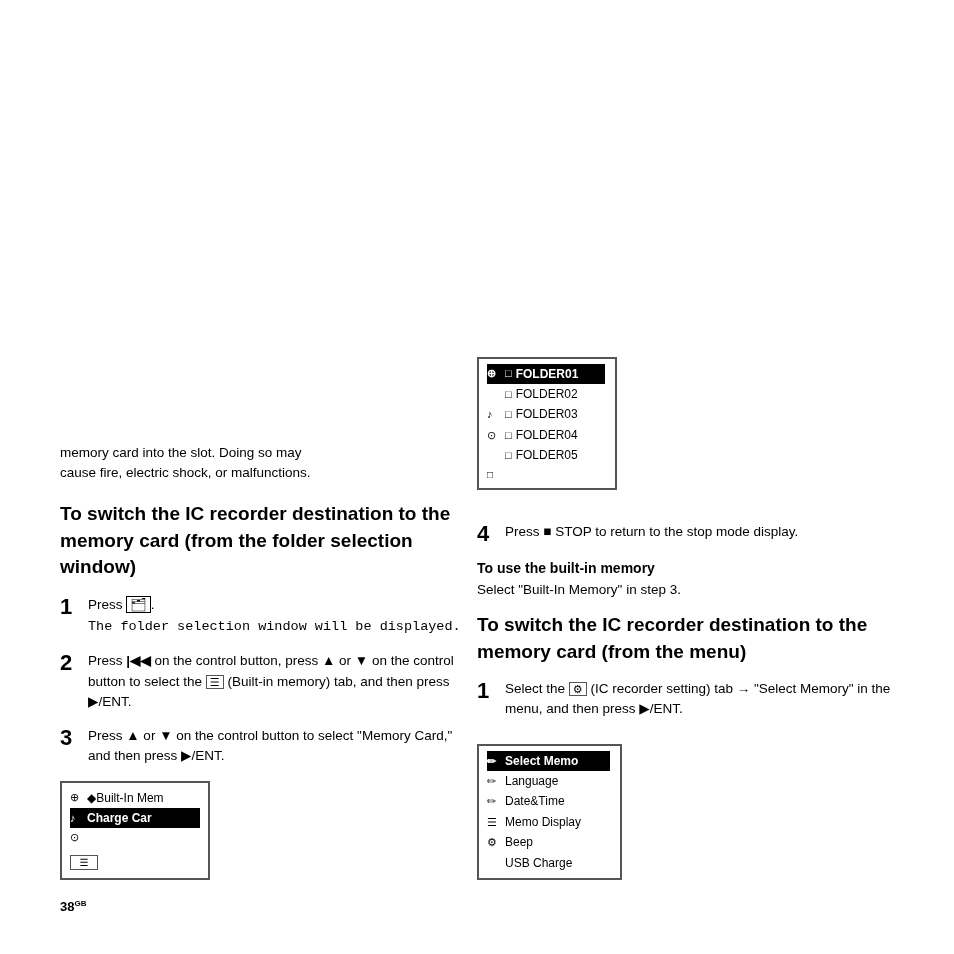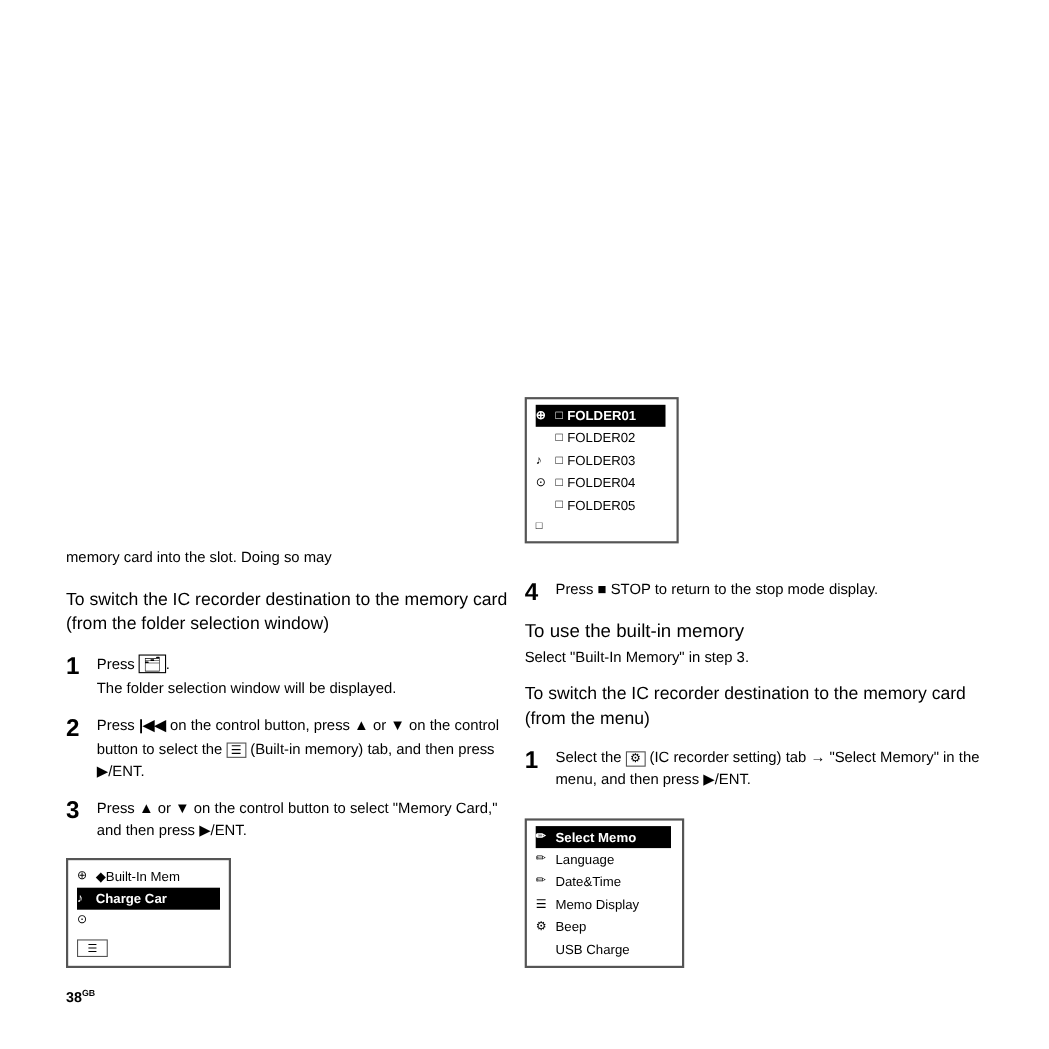--- a/index.html
+++ b/index.html
@@ -37,22 +37,22 @@
       min-width: 0;
     }
 
     .intro-text {
       font-size: 13.5px;
       line-height: 1.5;
       margin-bottom: 18px;
     }
 
     .section-title {
-      font-size: 16px;
-      font-weight: normal;
+      font-size: 19px;
+      font-weight: bold;
       line-height: 1.4;
       margin-bottom: 14px;
     }
 
     .step {
       display: flex;
       gap: 6px;
       margin-bottom: 14px;
       align-items: flex-start;
     }
@@ -66,20 +66,21 @@
 
     .step-content {
       font-size: 13.5px;
       line-height: 1.5;
       flex: 1;
     }
 
     .step-content .sub-note {
       margin-top: 2px;
       display: block;
+      font-family: Liberation Mono, monospace;
     }
 
     .icon-sym {
       font-size: 11px;
       display: inline-block;
       min-width: 14px;
     }
 
     .folder-icon {
       font-size: 11px;
@@ -185,35 +186,36 @@
       font-weight: bold;
     }
 
     .note-text {
       font-size: 13.5px;
       line-height: 1.5;
       margin-bottom: 12px;
     }
 
     .subsection-title {
-      font-size: 17px;
-      font-weight: normal;
+      font-size: 14px;
+      font-weight: bold;
       margin-bottom: 4px;
       margin-top: 10px;
     }
   </style>
 </head>
 <body>
 
 <div class="page">
   <div class="two-col">
 
     <div class="col-left">
       <p class="intro-text">
         <span>memory card into the slot. Doing so may</span><br>
+        <span>cause fire, electric shock, or malfunctions.</span>
       </p>
 
       <div class="section-title">To switch the IC recorder destination to the memory card (from the folder selection window)</div>
 
       <div class="step">
         <div class="step-num">1</div>
         <div class="step-content">
           Press <span style="font-size:13px; border:1px solid #000; padding:1px 3px; display:inline-block; line-height:1;">🗂</span>.
           <span class="sub-note">The folder selection window will be displayed.</span>
         </div>

